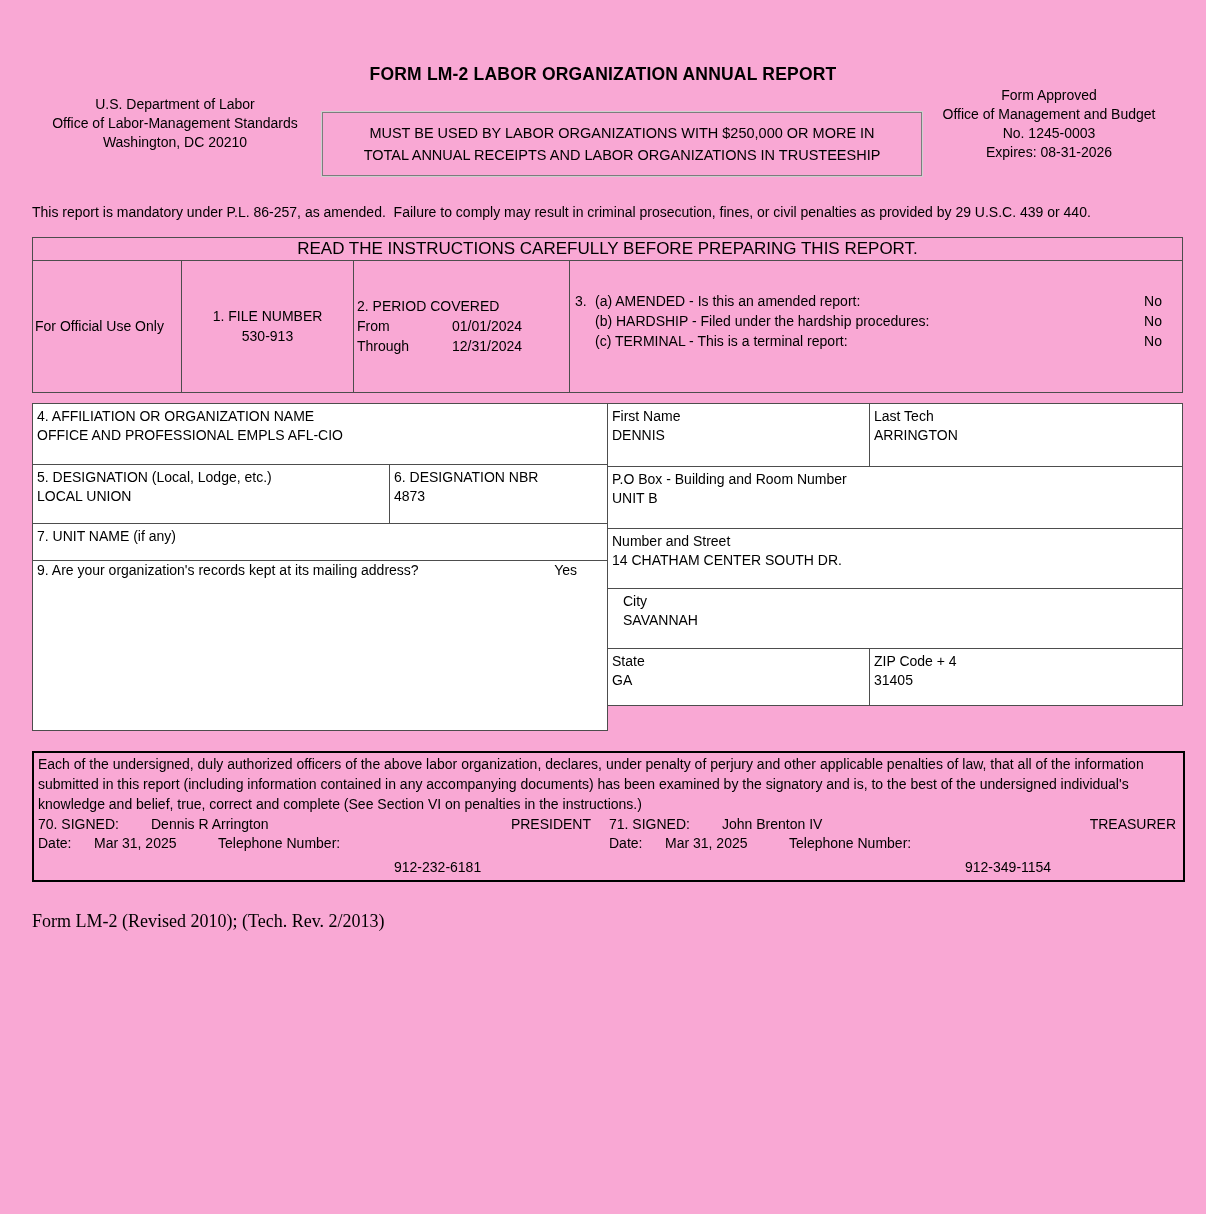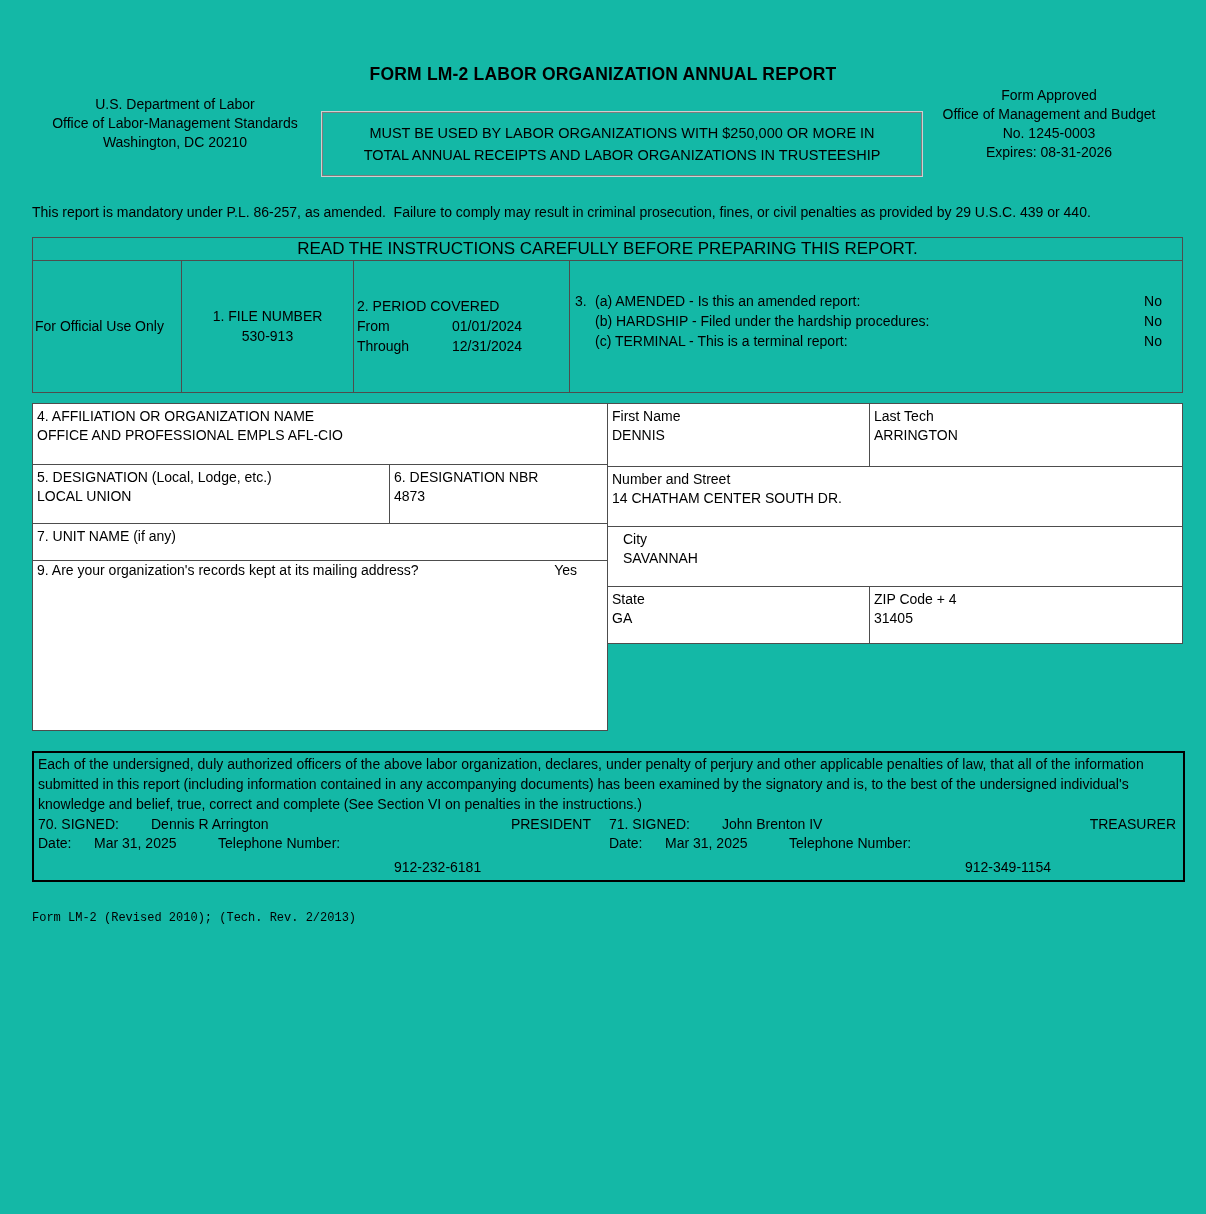--- a/index.html
+++ b/index.html
@@ -2,21 +2,21 @@
 <html><head>
 <meta charset="utf-8">
 <style>
   * { margin:0; padding:0; box-sizing:border-box; }
   html,body { background:#fff; }
   body {
     width:1206px; height:1214px;
     font-family:"Liberation Sans", sans-serif;
     font-size:14px; color:#000;
   }
-  .page { position:relative; width:1206px; height:1214px; background:#14b8a6; overflow:hidden; }
+  .page { position:relative; width:1206px; height:1214px; background:#f9a8d4; overflow:hidden; }
 
   
   .form-title { padding-top:64px; text-align:center; font-weight:bold; font-size:17.5px; letter-spacing:.2px; }
   .header-row { display:flex; align-items:flex-start; padding:0 30px 0 32px; margin-top:1px; }
   .agency { width:286px; text-align:center; line-height:19px; padding-top:9px; }
   .must-box {
     width:600px; margin-left:4px; margin-top:26px;
     border:1px solid #7d7d7d; outline:1px solid #cfcfcf;
     text-align:center; line-height:22px; padding:9px 4px; font-size:14.5px;
   }
@@ -74,21 +74,21 @@
   .s-label { flex:0 0 113px; }
   .s-name { flex:1; }
   .s-title { padding-right:12px; }
   .half-r .s-title { padding-right:2px; }
   .d-label { flex:0 0 56px; }
   .d-value { flex:0 0 124px; }
   .t-label { flex:0 0 176px; }
   .t-value { flex:1;margin-top:24px; }
 
   
-  .footer { margin:29px 0 0 32px; font-family:Liberation Mono, monospace; font-size:12px; }
+  .footer { margin:29px 0 0 32px; font-family:Liberation Serif, serif; font-size:18px; }
 </style>
 </head>
 <body>
 
 <div class="page">
 
   <div class="form-title">FORM LM-2 LABOR ORGANIZATION ANNUAL REPORT</div>
 
   <div class="header-row">
     <div class="agency">
@@ -191,20 +191,24 @@
       <div class="boxrow rowname">
         <div class="box boxfn">
           <div>First Name</div>
           <div>DENNIS</div>
         </div>
         <div class="box boxln">
           <div>Last Tech</div>
           <div>ARRINGTON</div>
         </div>
       </div>
+      <div class="box boxpo">
+        <div>P.O Box - Building and Room Number</div>
+        <div>UNIT B</div>
+      </div>
       <div class="box boxst">
         <div>Number and Street</div>
         <div>14 CHATHAM CENTER SOUTH DR.</div>
       </div>
       <div class="box boxcity">
         <div>City</div>
         <div>SAVANNAH</div>
       </div>
       <div class="boxrow rowsz">
         <div class="box boxstate">

